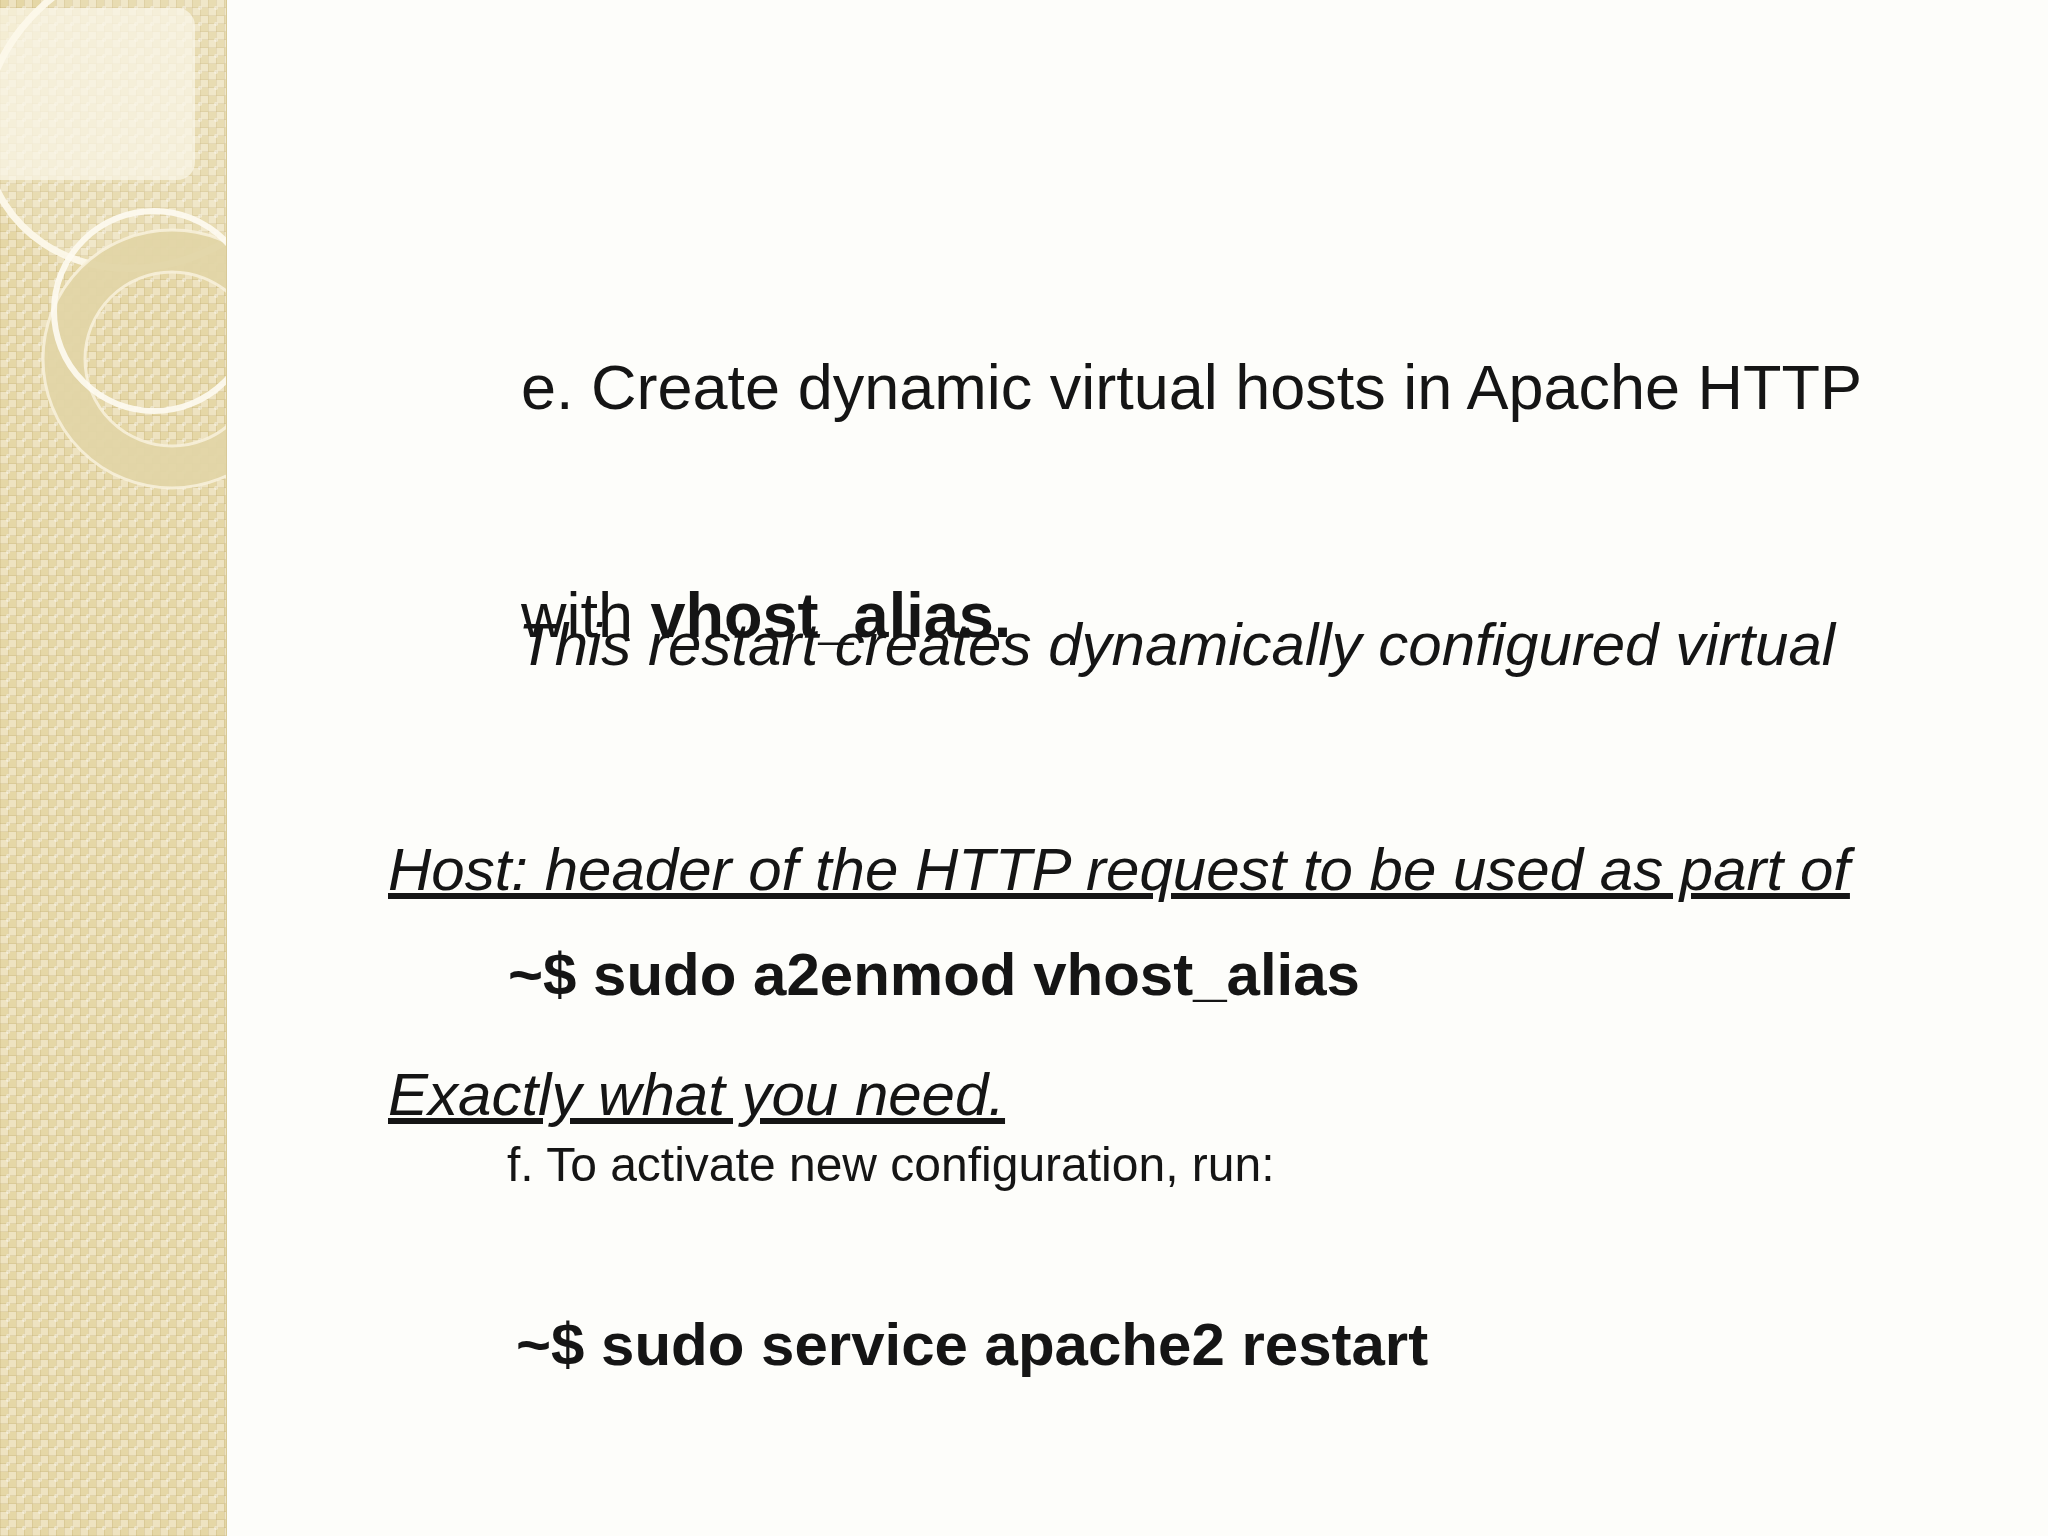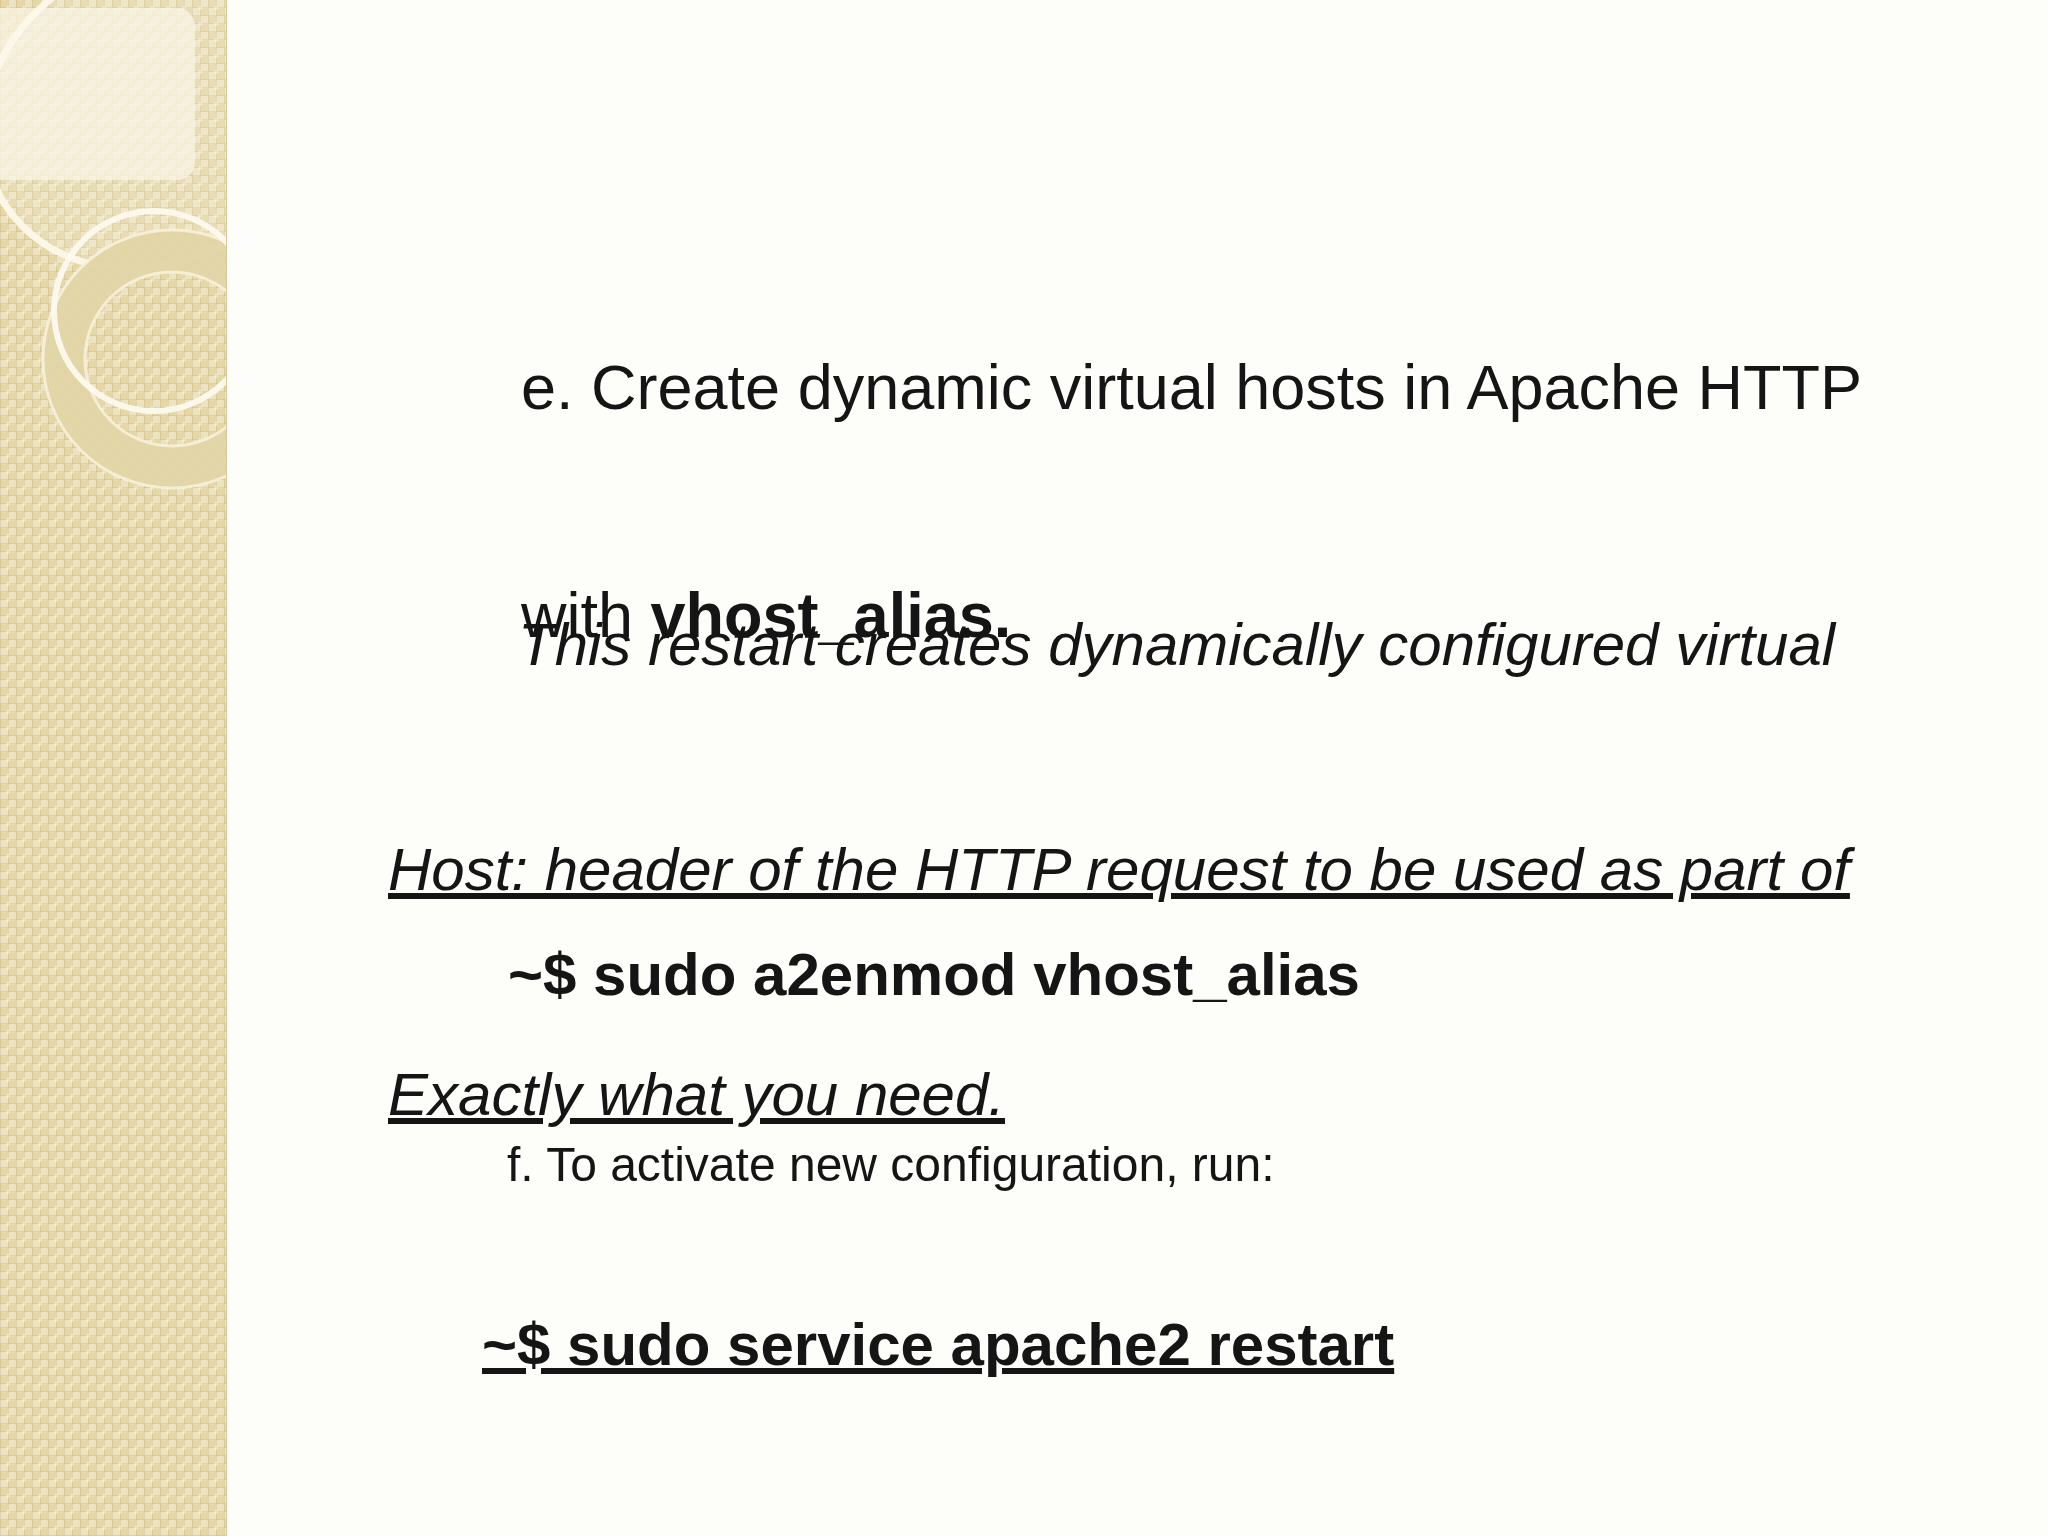--- a/index.html
+++ b/index.html
@@ -52,21 +52,21 @@
   .para .pline.indent-a { margin-left: 518px; }
   .para .pline.indent-b { margin-left: 513px; }
   .para .pline.flush    { margin-left: 388px; text-decoration: underline; }
 
   .cmd {
     font-size: 60px; line-height: 75px;
     font-weight: 700;
   }
   .cmd1 { left: 508px; top: 937px; }
   .stepf { left: 507px; top: 1127px; font-size: 48px; line-height: 75px; }
-  .cmd2 { left: 482px; top: 1307px; text-decoration: underline; }
+  .cmd2 { left: 516px; top: 1307px; }
 </style>
 </head>
 <body>
 
 <aside class="sidebar">
   <svg width="226" height="620" viewBox="0 0 226 620" aria-hidden="true">
 
     <rect x="-30" y="8" width="225" height="172" rx="18" fill="rgba(250,245,228,0.72)"></rect>
 
     <ellipse cx="150" cy="112" rx="172" ry="150" transform="rotate(-32 150 112)" fill="rgba(255,255,255,0.14)" stroke="rgba(252,248,234,0.95)" stroke-width="7"></ellipse>

